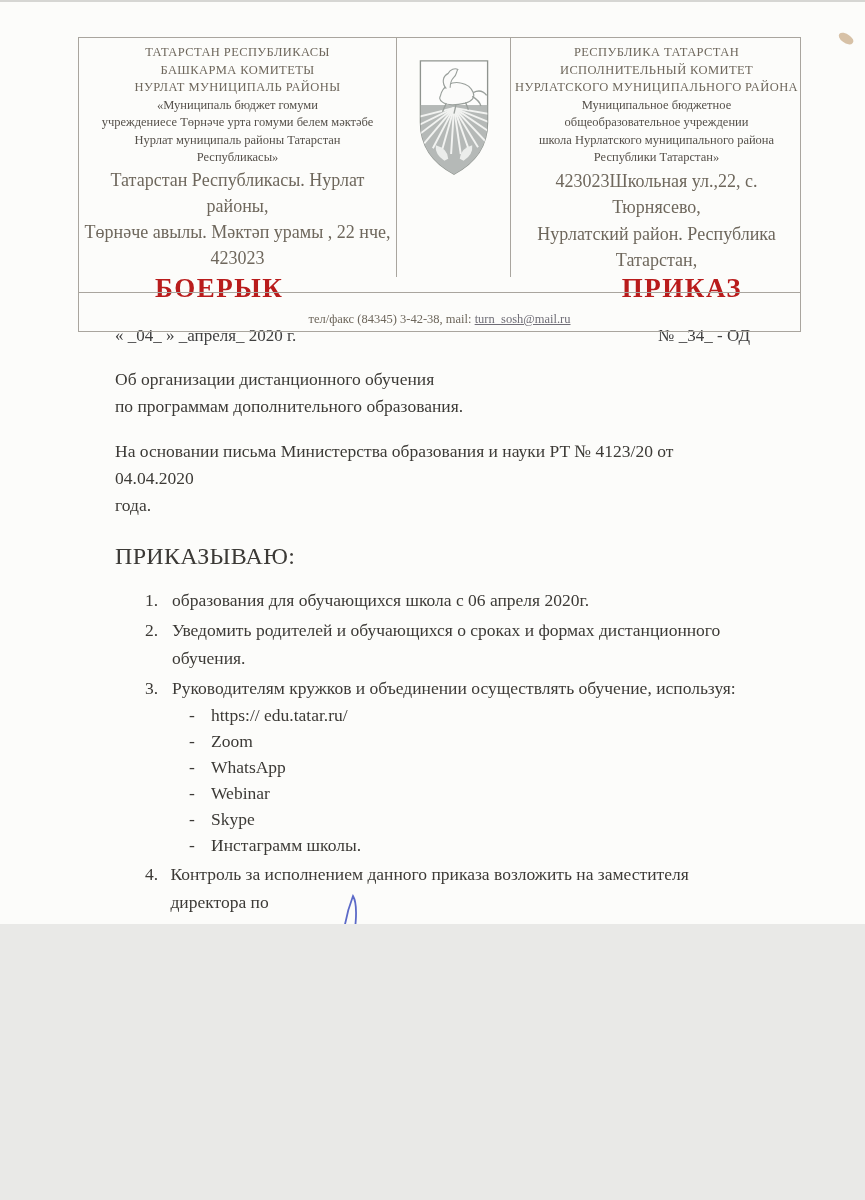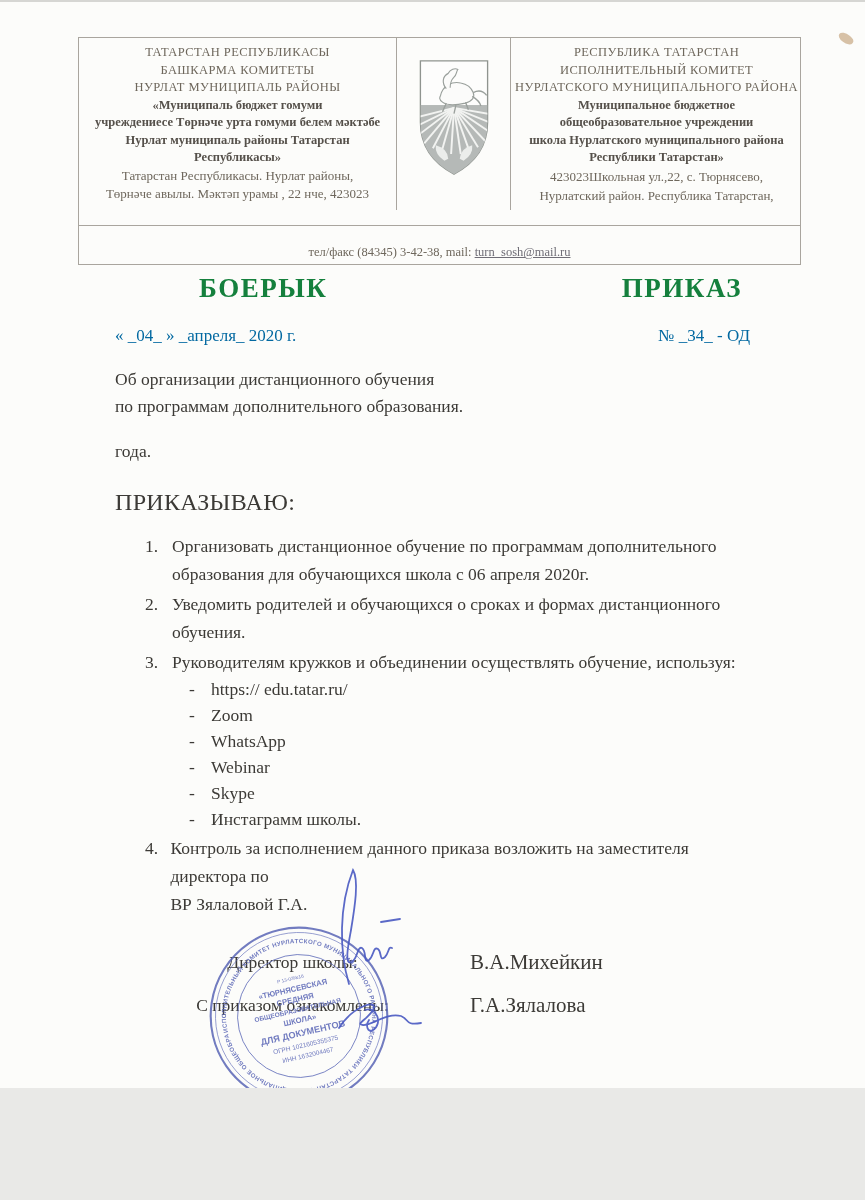--- a/index.html
+++ b/index.html
@@ -1,19 +1,19 @@
 <!DOCTYPE html>
 <html><head>
 <meta charset="utf-8">
 <style>
   * { margin:0; padding:0; box-sizing:border-box; }
   html,body { background:#e9e9e7; }
   .page {
     position:relative;
-    width:865px; height:1088px;
+    width:865px; height:924px;
     margin:0 auto;
     background:#fcfcfa;
     font-family:"Liberation Serif","DejaVu Serif",serif;
     color:#3c3a36;
     overflow:hidden;
   }
   .scan-topline { position:absolute; top:0; left:0; width:100%; height:2px; background:#d6d6d3; }
   .scan-mark {
     position:absolute; top:34px; left:838px; width:16px; height:9px;
     background:#cdb191; border-radius:60% 40% 55% 45%;
@@ -25,43 +25,43 @@
     border:1px solid #a9a59e;
   }
   .lh-grid { display:grid; grid-template-columns:317px 115px 291px; }
   .lh-cell { padding:6px 4px 4px; }
   .lh-center {
     border-left:1px solid #a9a59e; border-right:1px solid #a9a59e;
     display:flex; align-items:flex-start; justify-content:center; padding-top:14px;
   }
   .lh-left, .lh-right { text-align:center; color:#6e675c; }
   .lh-caps   { font-size:12.5px; line-height:1.4; letter-spacing:.4px; }
-  .lh-bold   { font-size:12.5px; line-height:1.4; font-weight:bold; color:#55504a; }
-  .lh-small  { font-size:13px;   line-height:1.45; }
+  .lh-bold   { font-size:12.5px; line-height:1.4; font-weight:normal; color:#55504a; }
+  .lh-small  { font-size:18px;   line-height:1.45; }
   .lh-right .lh-small { padding-top:1px; }
   .lh-contact {
     border-top:1px solid #a9a59e;
     text-align:center; font-size:12.5px; color:#6e675c;
     padding:19px 0 4px;
     margin-top:15px;
   }
   .lh-contact .email { text-decoration:underline; color:#6f6d76; }
   
   .titles {
     margin:50px 115px 0 115px;
     display:flex; justify-content:space-between;
     padding:0 8px 0 40px;
   }
   .titles span {
-    font-size:27px; font-weight:bold; letter-spacing:1.5px; color:#15803d;margin-left:44px;
+    font-size:27px; font-weight:bold; letter-spacing:1.5px; color:#b91c1c;
   }
   .meta {
     margin:22px 115px 0 115px;
     display:flex; justify-content:space-between;
-    font-size:17px; color:#0369a1;
+    font-size:17px; color:#404040;
   }
   
   .body-text { margin:0 110px 8px 115px; }
   .para { margin-top:20px; font-size:17.5px; line-height:27px; }
   .para.tight { margin-top:18px; }
   .order-verb { margin-top:24px; font-size:24px; letter-spacing:.3px; }
   ol.items { list-style:none; margin-top:16px; }
   .item { display:flex; margin-top:2px; }
   .item .num { width:27px; margin-left:30px; font-size:17.5px; line-height:28px; }
   .item .itext { font-size:17.5px; line-height:28px; max-width:610px; }
@@ -173,29 +173,29 @@
     <span>«  _04_  »  _апреля_   2020 г.</span>
     <span>№  _34_ - ОД</span>
   </div>
 
   <div class="body-text">
     <div class="para">
       <div>Об организации дистанционного обучения</div>
       <div>по программам дополнительного образования.</div>
     </div>
     <div class="para tight">
+      <div>На основании письма Министерства образования и науки РТ № 4123/20 от 04.04.2020</div>
       <div>года.</div>
     </div>
     <div class="order-verb">ПРИКАЗЫВАЮ:</div>
 
     <ol class="items">
       <li class="item">
         <span class="num">1.</span>
         <span class="itext">
-          <div>Организовать дистанционное обучение по программам дополнительного</div>
           <div>образования для обучающихся школа с 06 апреля 2020г.</div>
         </span>
       </li>
       <li class="item">
         <span class="num">2.</span>
         <span class="itext">
           <div>Уведомить родителей и обучающихся о сроках и формах дистанционного</div>
           <div>обучения.</div>
         </span>
       </li>

